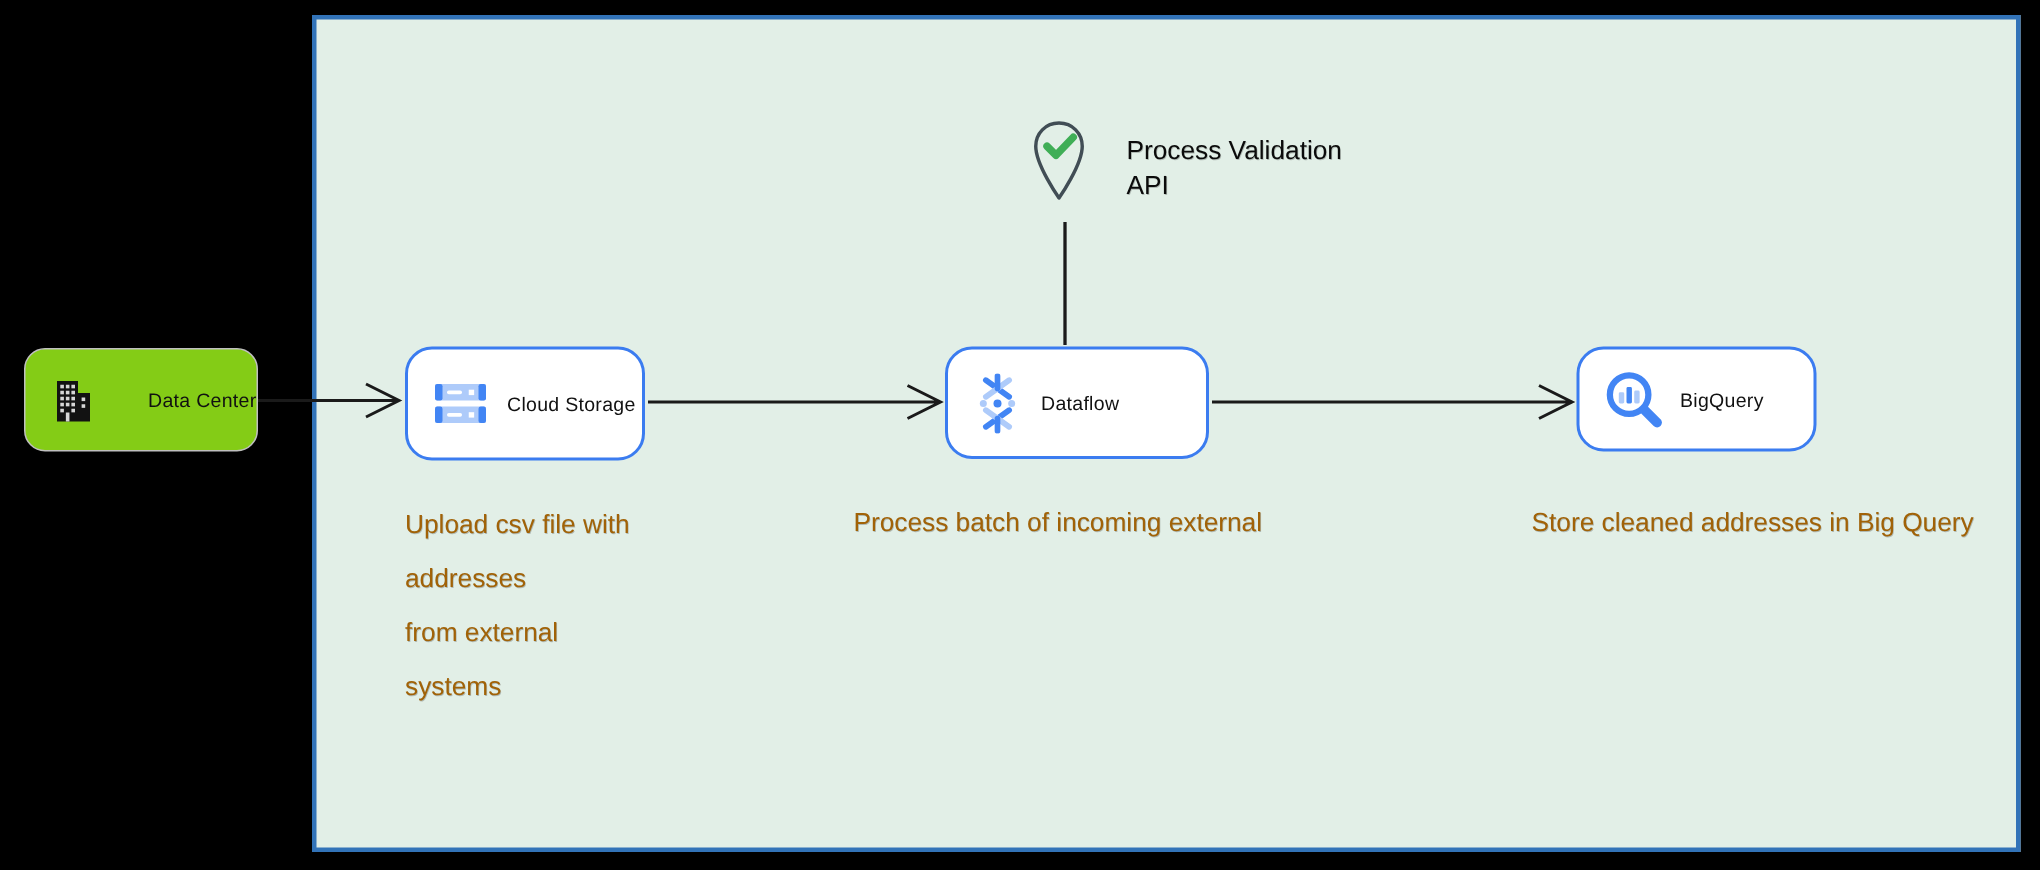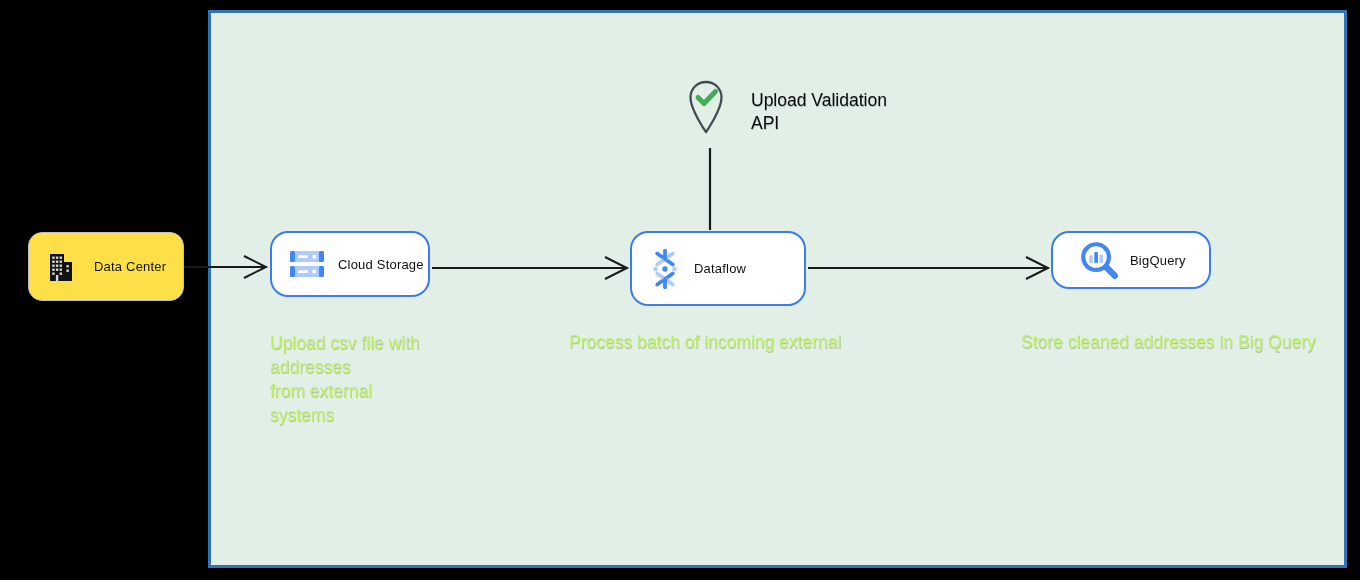--- a/index.html
+++ b/index.html
@@ -16,46 +16,47 @@
 
   
   .node {
     position: absolute; display: flex; align-items: center;
     border-radius: 18px; background: #ffffff; border: 2.5px solid #3b7cf0;
   }
   .node .icon-wrap { flex: 0 0 auto; display: flex; align-items: center; justify-content: center; }
   .node .node-label { color: #111; font-size: 13px; letter-spacing: .2px; }
 
   .node-datacenter {
-    left: 28px; top: 232px; width: 156px; height: 69px;
-    background: #fde047; border: 1px solid #bfbfbf; border-radius: 14px;
+    left: 16px; top: 232px; width: 156px; height: 69px;
+    background: #84cc16; border: 1px solid #bfbfbf; border-radius: 14px;
     padding-left: 16px;
+    justify-content: space-between;
   }
   .node-datacenter .node-label { margin-left: 17px; font-size: 13px; }
 
-  .node-cloudstorage { left: 270px; top: 231px; width: 160px; height: 66px; padding-left: 18px; }
+  .node-cloudstorage { left: 270px; top: 231px; width: 160px; height: 76px; padding-left: 18px; }
   .node-cloudstorage .node-label { margin-left: 14px; }
 
   .node-dataflow { left: 630px; top: 231px; width: 176px; height: 75px; padding-left: 13px; }
   .node-dataflow .node-label { margin-left: 9px; }
 
-  .node-bigquery { left: 1051px; top: 231px; width: 160px; height: 58px; padding-left: 25px; }
+  .node-bigquery { left: 1051px; top: 231px; width: 160px; height: 70px; padding-left: 15px; }
   .node-bigquery .node-label { margin-left: 10px; }
 
   
   .pin { position: absolute; left: 687px; top: 80px; width: 38px; height: 55px; }
   .api-label {
     position: absolute; left: 751px; top: 89px;
     font-size: 17.5px; line-height: 23px; color: #0b0b0b; white-space: pre-line;
     text-shadow: 0.5px 0.8px 0 rgba(0,0,0,0.22);
   }
 
   
   .caption {
-    position: absolute; font-size: 17.5px; color: #bef264; line-height: 24px;
+    position: absolute; font-size: 17.5px; color: #a16207; line-height: 36px;
     white-space: pre-line; text-shadow: 0.5px 0.8px 0 rgba(0,0,0,0.22);
   }
   .caption-cloudstorage { left: 270px; top: 331px; }
   .caption-dataflow    { left: 569px; top: 330px; }
   .caption-bigquery    { left: 1021px; top: 330px; }
 
   
   .connectors { position: absolute; left: 0; top: 0; width: 1360px; height: 580px; pointer-events: none; }
 </style>
 </head>
@@ -159,21 +160,21 @@
         <rect x="18.4" y="13.2" width="3.1" height="7.3" rx="0.8" fill="#aecbfa"></rect>
       </svg>
     </span>
     <span class="node-label">BigQuery</span>
   </div>
 
   <svg class="pin" viewBox="0 0 38 55">
     <path d="M19,2 C10,2 3.5,9 3.5,17.5 C3.5,30 19,52 19,52 C19,52 34.5,30 34.5,17.5 C34.5,9 28,2 19,2 Z" fill="none" stroke="#414d55" stroke-width="2.3" stroke-linejoin="round"></path>
     <path d="M11,17.5 L17,23.5 L28.5,11.5" fill="none" stroke="#3fae56" stroke-width="5" stroke-linecap="round" stroke-linejoin="round"></path>
   </svg>
-  <div class="api-label">Upload Validation
+  <div class="api-label">Process Validation
 API</div>
 
   <div class="caption caption-cloudstorage">Upload csv file with
 addresses
 from external
 systems</div>
   <div class="caption caption-dataflow">Process batch of incoming external</div>
   <div class="caption caption-bigquery">Store cleaned addresses in Big Query</div>
 
 </div>

